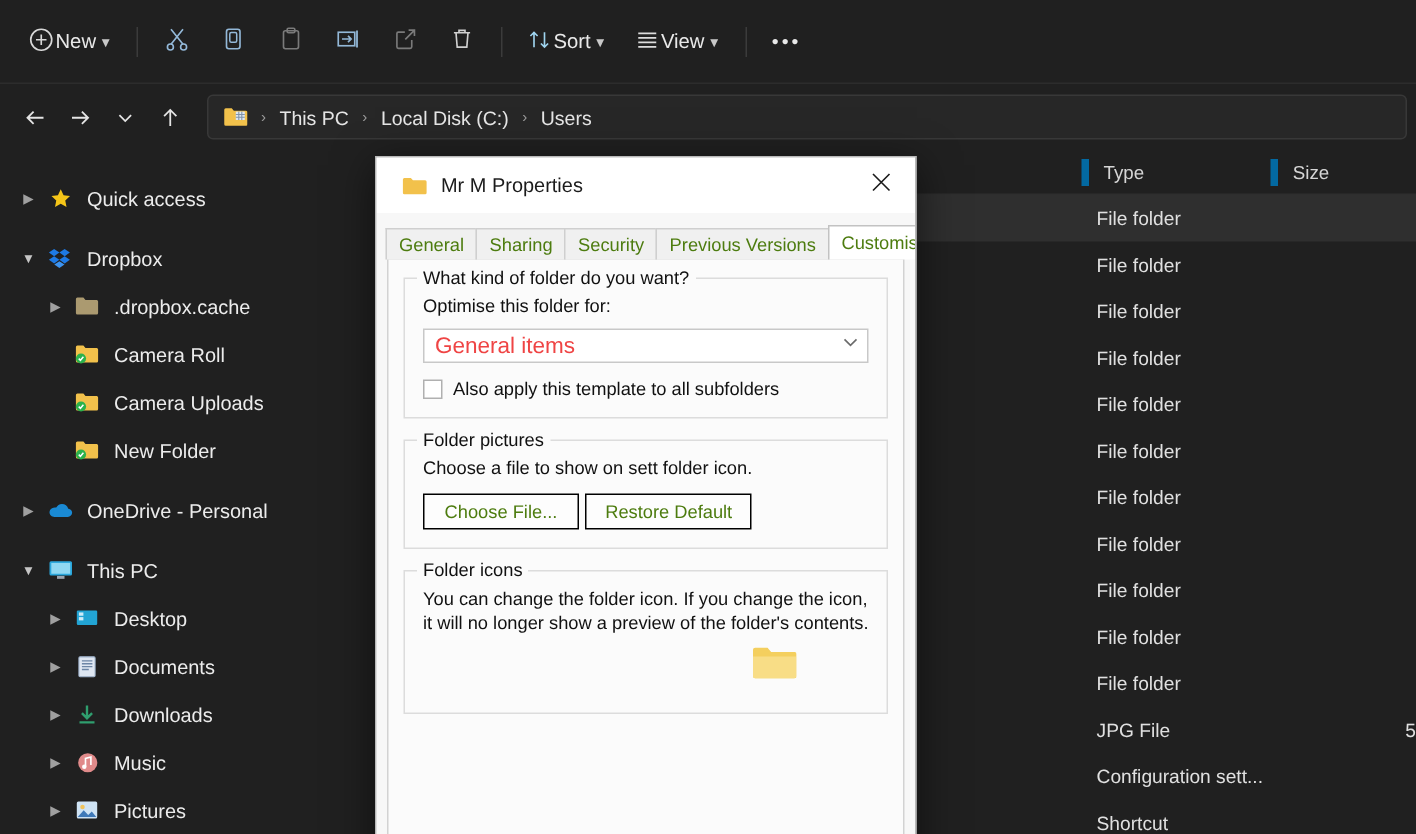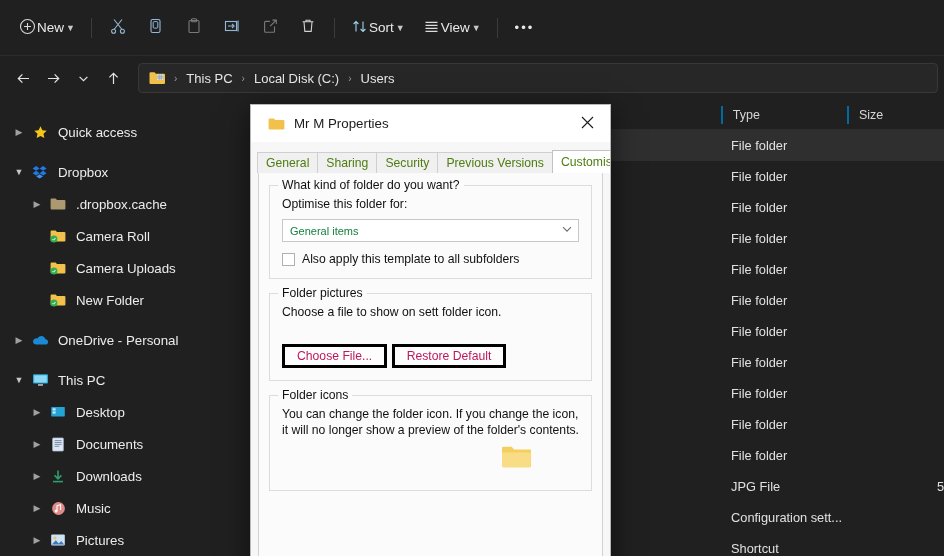--- a/index.html
+++ b/index.html
@@ -113,21 +113,21 @@
   }
   .fl-head {
     position: absolute; left: 0; top: 0; right: 0; height: 30px;
     display: flex; align-items: center;
     border-bottom: 1px solid #2e2e2e;
   }
   .fl-head .col {
     font-size: 12.5px; color: #d6d6d6;
     padding-left: 10px;
     height: 18px; display: flex; align-items: center;
-    border-left: 2px solid #0369a1;
+    border-left: 5px solid #0369a1;
     cursor: default;
   }
   .col-name   { width: 256px; border-left: none !important; }
   .col-date   { width: 230px; }
   .col-type   { width: 130px; }
   .col-size   { width: 100px; }
   .fl-rows { position: absolute; left: 0; top: 30px; right: 0; bottom: 0; }
   .fl-row {
     height: 31px; display: flex; align-items: center;
     cursor: default;
@@ -232,40 +232,40 @@
 
   .combo {
     margin-top: 7px;
     height: 23px; width: 100%;
     background: #fff;
     border: 1px solid #c8c8c8;
     display: flex; align-items: center;
     padding: 0 4px 0 7px;
     cursor: default;
   }
-  .combo .cval { font-size: 11px; color: #15803d; flex: 1; }
+  .combo .cval { font-size: 15px; color: #ef4444; flex: 1; }
 
   .checkrow { display: flex; align-items: center; margin-top: 10px; }
   .cbox {
     width: 13px; height: 13px;
     background: #fff; border: 1px solid #b0b0b0;
     margin-right: 7px;
     cursor: default;
   }
   .checkrow .clab { font-size: 12.2px; color: #111; }
 
   .btn {
     display: inline-flex; align-items: center; justify-content: center;
     height: 24px; min-width: 104px;
     padding: 0 12px;
     background: #fdfdfd;
-    border: 3px solid #000000;
-    font-size: 12.2px; color: #be185d;
-    cursor: default;
-    margin-top: 24px;
+    border: 1px solid #000000;
+    font-size: 12.2px; color: #4d7c0f;
+    cursor: default;
+    margin-top: 9px;
   }
 
   .iconpreview {
     position: absolute; right: 48px; bottom: 8px;
     width: 30px; height: 26px;
   }
   .grp-icons-inner { position: relative; min-height: 72px; }
 </style>
 </head>
 <body>

